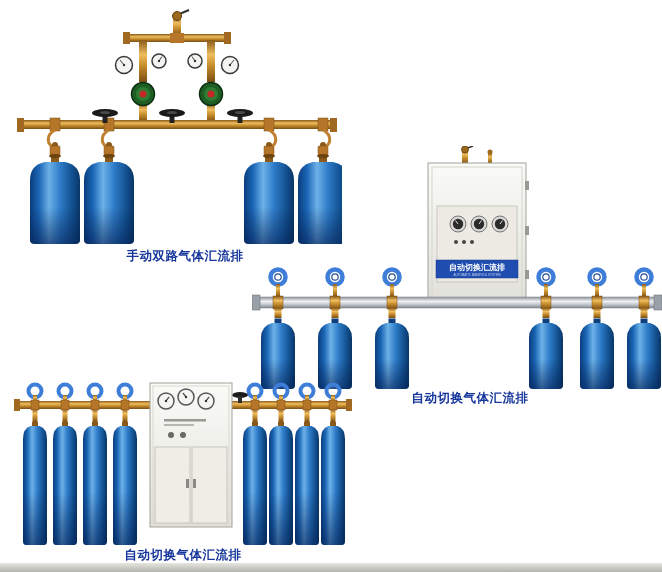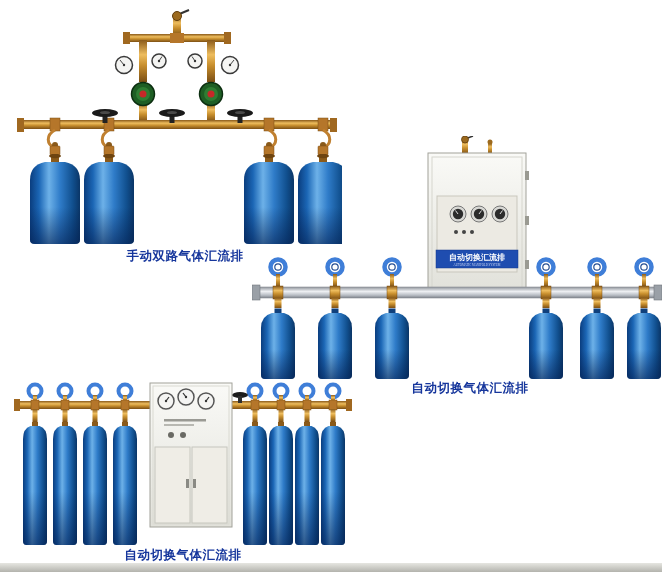--- a/index.html
+++ b/index.html
@@ -1,24 +1,24 @@
 <!DOCTYPE html>
 <html><head>
 <meta charset="utf-8">
 <style>
   *{box-sizing:border-box}
   html,body{margin:0;padding:0;background:#fff}
   .stage{position:relative;width:662px;height:572px;background:#ffffff;overflow:hidden;
-         font-family:Liberation Serif, serif}
+         font-family:Liberation Sans, sans-serif}
   .product{position:absolute}
   .caption{position:absolute;left:0;width:100%;text-align:center;color:#16369c;
            font-weight:bold;font-size:12.5px;letter-spacing:.5px;white-space:nowrap}
   #p1{left:12px;top:8px;width:330px;height:262px}
   #p1 .caption{top:240px;padding-left:16px}
-  #p2{left:252px;top:136px;width:410px;height:262px}
+  #p2{left:252px;top:146px;width:410px;height:262px}
   #p2 .caption{top:244px;padding-left:26px}
   #p3{left:14px;top:377px;width:338px;height:186px}
   #p3 .caption{top:170px}
   .footer-bar{position:absolute;left:0;top:563px;width:662px;height:9px;
               background:linear-gradient(180deg,#e6e6e1,#b3b3ad)}
 </style>
 </head>
 <body>
 
 <div class="stage">

